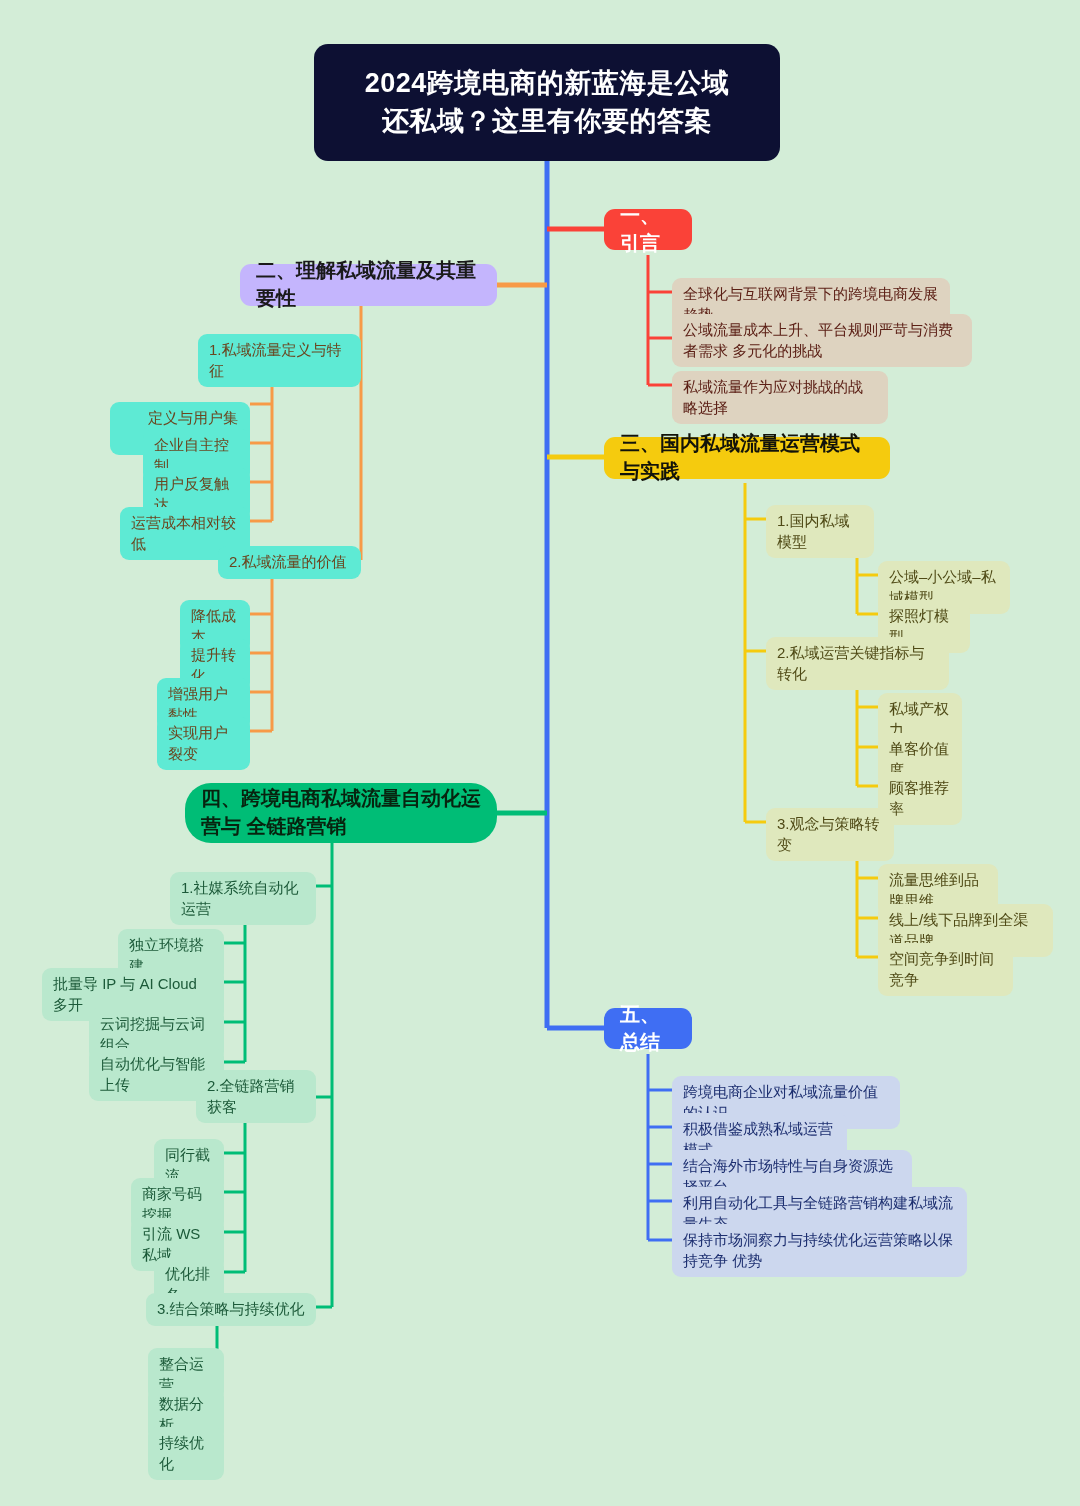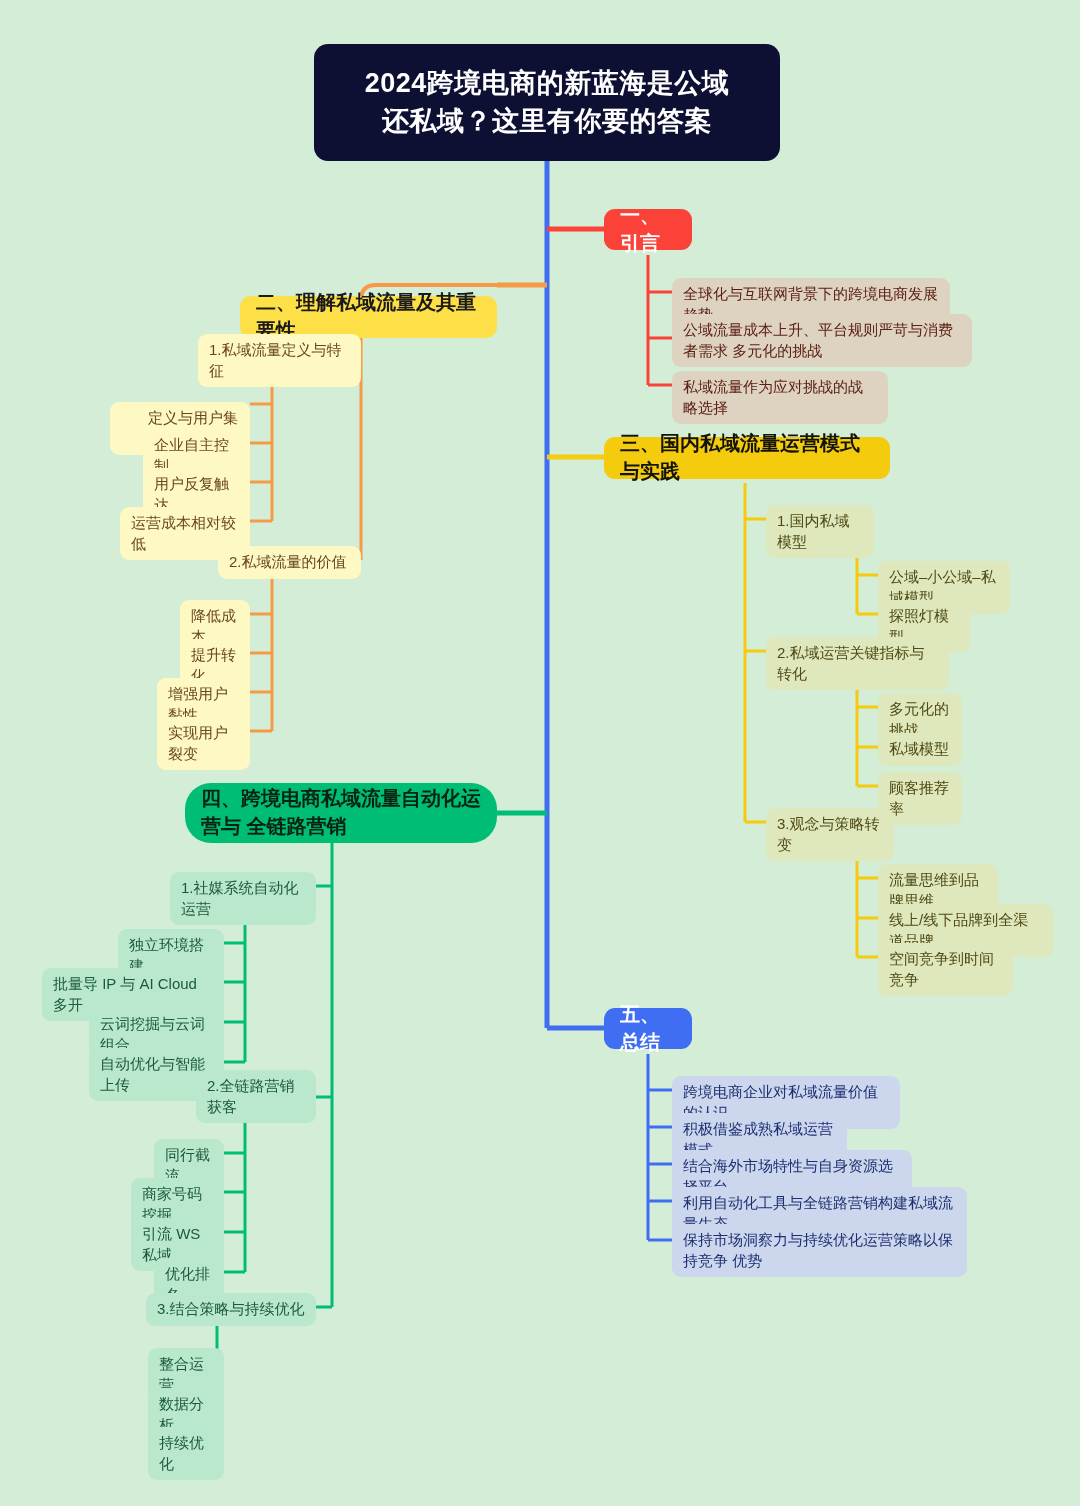--- a/index.html
+++ b/index.html
@@ -40,40 +40,40 @@
 
   
   .l1{
     font-size:20px;
     font-weight:bold;
     border-radius:11px;
     padding:13px 16px;
     justify-content:flex-start;
   }
   .l1.red   {background:#fa4238;color:#ffffff;}
-  .l1.orange{background:#fde047;color:#1a1a1a;margin-top:32px;}
+  .l1.orange{background:#c4b5fd;color:#1a1a1a;}
   .l1.yellow{background:#f5cb0e;color:#12130a;}
   .l1.green {background:#00bd76;color:#07240f;}
   .l1.blue  {background:#3f6ef3;color:#ffffff;}
 
   
   .l2{
     font-size:15px;
     padding:6px 11px;
     border-radius:9px;
   }
   
   .l3{
     font-size:15px;
     padding:6px 11px;
     border-radius:9px;
   }
 
   .tone-red   {background:#ded3c0;color:#5c2016;}
-  .tone-orange{background:#fef9c3;color:#6a4620;}
+  .tone-orange{background:#5eead4;color:#6a4620;}
   .tone-yellow{background:#dfe8bd;color:#4f4a16;}
   .tone-green {background:#b9e8cd;color:#1c5a39;}
   .tone-blue  {background:#ccd7ee;color:#1d2f70;}
 
   .wrap2{white-space:normal;}
 </style>
 </head>
 <body>
 
 <div id="stage">
@@ -184,22 +184,22 @@
   <div class="node l3 tone-orange" style="left:157px;top:678px;width:93px;">增强用户黏性</div>
   <div class="node l3 tone-orange" style="left:157px;top:717px;width:93px;">实现用户裂变</div>
 
   <div class="node l1 yellow" style="left:604px;top:437px;width:286px;height:42px;">三、国内私域流量运营模式与实践</div>
 
   <div class="node l2 tone-yellow" style="left:766px;top:505px;width:108px;">1.国内私域模型</div>
   <div class="node l3 tone-yellow" style="left:878px;top:561px;width:132px;">公域–小公域–私域模型</div>
   <div class="node l3 tone-yellow" style="left:878px;top:600px;width:92px;">探照灯模型</div>
 
   <div class="node l2 tone-yellow" style="left:766px;top:637px;width:183px;">2.私域运营关键指标与转化</div>
-  <div class="node l3 tone-yellow" style="left:878px;top:693px;width:84px;">多元化的挑战</div>
-  <div class="node l3 tone-yellow" style="left:878px;top:733px;width:84px;">私域模型</div>
+  <div class="node l3 tone-yellow" style="left:878px;top:693px;width:84px;">私域产权力</div>
+  <div class="node l3 tone-yellow" style="left:878px;top:733px;width:84px;">单客价值度</div>
   <div class="node l3 tone-yellow" style="left:878px;top:772px;width:84px;">顾客推荐率</div>
 
   <div class="node l2 tone-yellow" style="left:766px;top:808px;width:128px;">3.观念与策略转变</div>
   <div class="node l3 tone-yellow" style="left:878px;top:864px;width:120px;">流量思维到品牌思维</div>
   <div class="node l3 tone-yellow" style="left:878px;top:904px;width:175px;">线上/线下品牌到全渠道品牌</div>
   <div class="node l3 tone-yellow" style="left:878px;top:943px;width:135px;">空间竞争到时间竞争</div>
 
   <div class="node l1 green wrap2" style="left:185px;top:783px;width:312px;height:60px;border-radius:26px;">四、跨境电商私域流量自动化运营与
 全链路营销</div>
 

